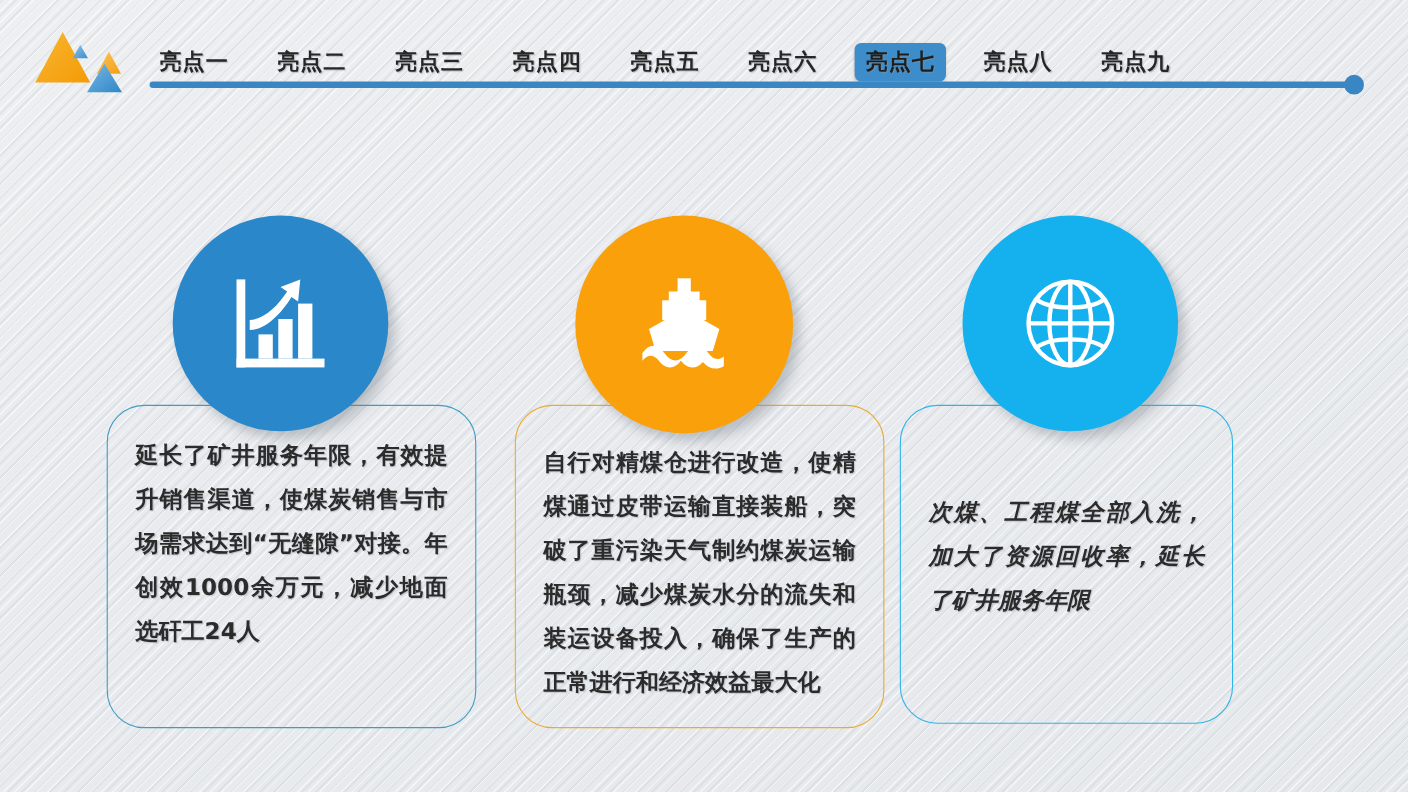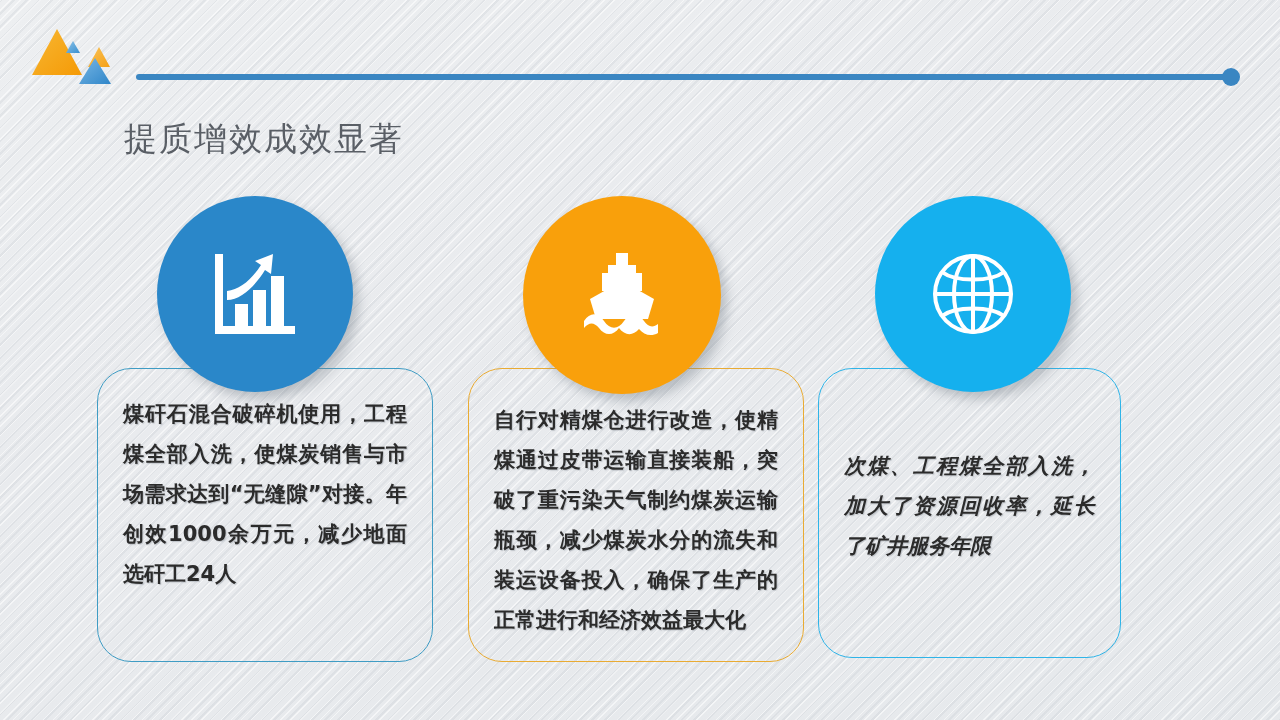--- a/index.html
+++ b/index.html
@@ -185,40 +185,50 @@
           <stop offset="100%" stop-color="#3a8fcf"></stop>
         </linearGradient>
       </defs>
       <polygon points="33,7 58,53 8,53" fill="url(#gOrange)"></polygon>
       <polygon points="49,19 56,31 42,31" fill="url(#gBlue2)"></polygon>
       <polygon points="75,25 86,45 64,45" fill="url(#gOrange2)"></polygon>
       <polygon points="71,36 87,62 55,62" fill="url(#gBlue)"></polygon>
     </svg>
   </div>
 
+  <div id="nav">
+    <div class="nav-item">亮点一</div>
+    <div class="nav-item">亮点二</div>
+    <div class="nav-item">亮点三</div>
+    <div class="nav-item">亮点四</div>
+    <div class="nav-item">亮点五</div>
+    <div class="nav-item">亮点六</div>
+    <div class="nav-item active">亮点七</div>
+    <div class="nav-item">亮点八</div>
+    <div class="nav-item">亮点九</div>
+  </div>
   <div id="nav-rule"></div>
   <div id="nav-dot"></div>
 
-  <div id="page-title">提质增效成效显著</div>
 
   <div class="col" id="col-0">
     <div class="card" id="card-0"></div>
     <div class="circle" id="circle-0">
       <svg width="104" height="104" viewBox="0 0 104 104">
         <g fill="#ffffff">
           <rect x="12" y="12" width="8" height="80"></rect>
           <rect x="12" y="84" width="80" height="8"></rect>
           <rect x="32" y="62" width="13" height="22"></rect>
           <rect x="50" y="48" width="13" height="36"></rect>
           <rect x="68" y="34" width="13" height="50"></rect>
           <path d="M24 58 C 38 58, 52 44, 62 28 L 68 32 L 70 12 L 52 19 L 58 23 C 49 37, 37 48, 24 49 Z"></path>
         </g>
       </svg>
     </div>
-    <div class="card-text" id="text-0">煤矸石混合破碎机使用，工程煤全部入洗，使煤炭销售与市场需求达到“无缝隙”对接。年创效1000余万元，减少地面选矸工24人</div>
+    <div class="card-text" id="text-0">延长了矿井服务年限，有效提升销售渠道，使煤炭销售与市场需求达到“无缝隙”对接。年创效1000余万元，减少地面选矸工24人</div>
   </div>
 
   <div class="col" id="col-1">
     <div class="card" id="card-1"></div>
     <div class="circle" id="circle-1">
       <svg width="104" height="104" viewBox="0 0 104 104">
         <g fill="#ffffff">
           <rect x="46" y="10" width="12" height="14"></rect>
           <rect x="38" y="22" width="28" height="10"></rect>
           <rect x="32" y="30" width="40" height="18"></rect>

